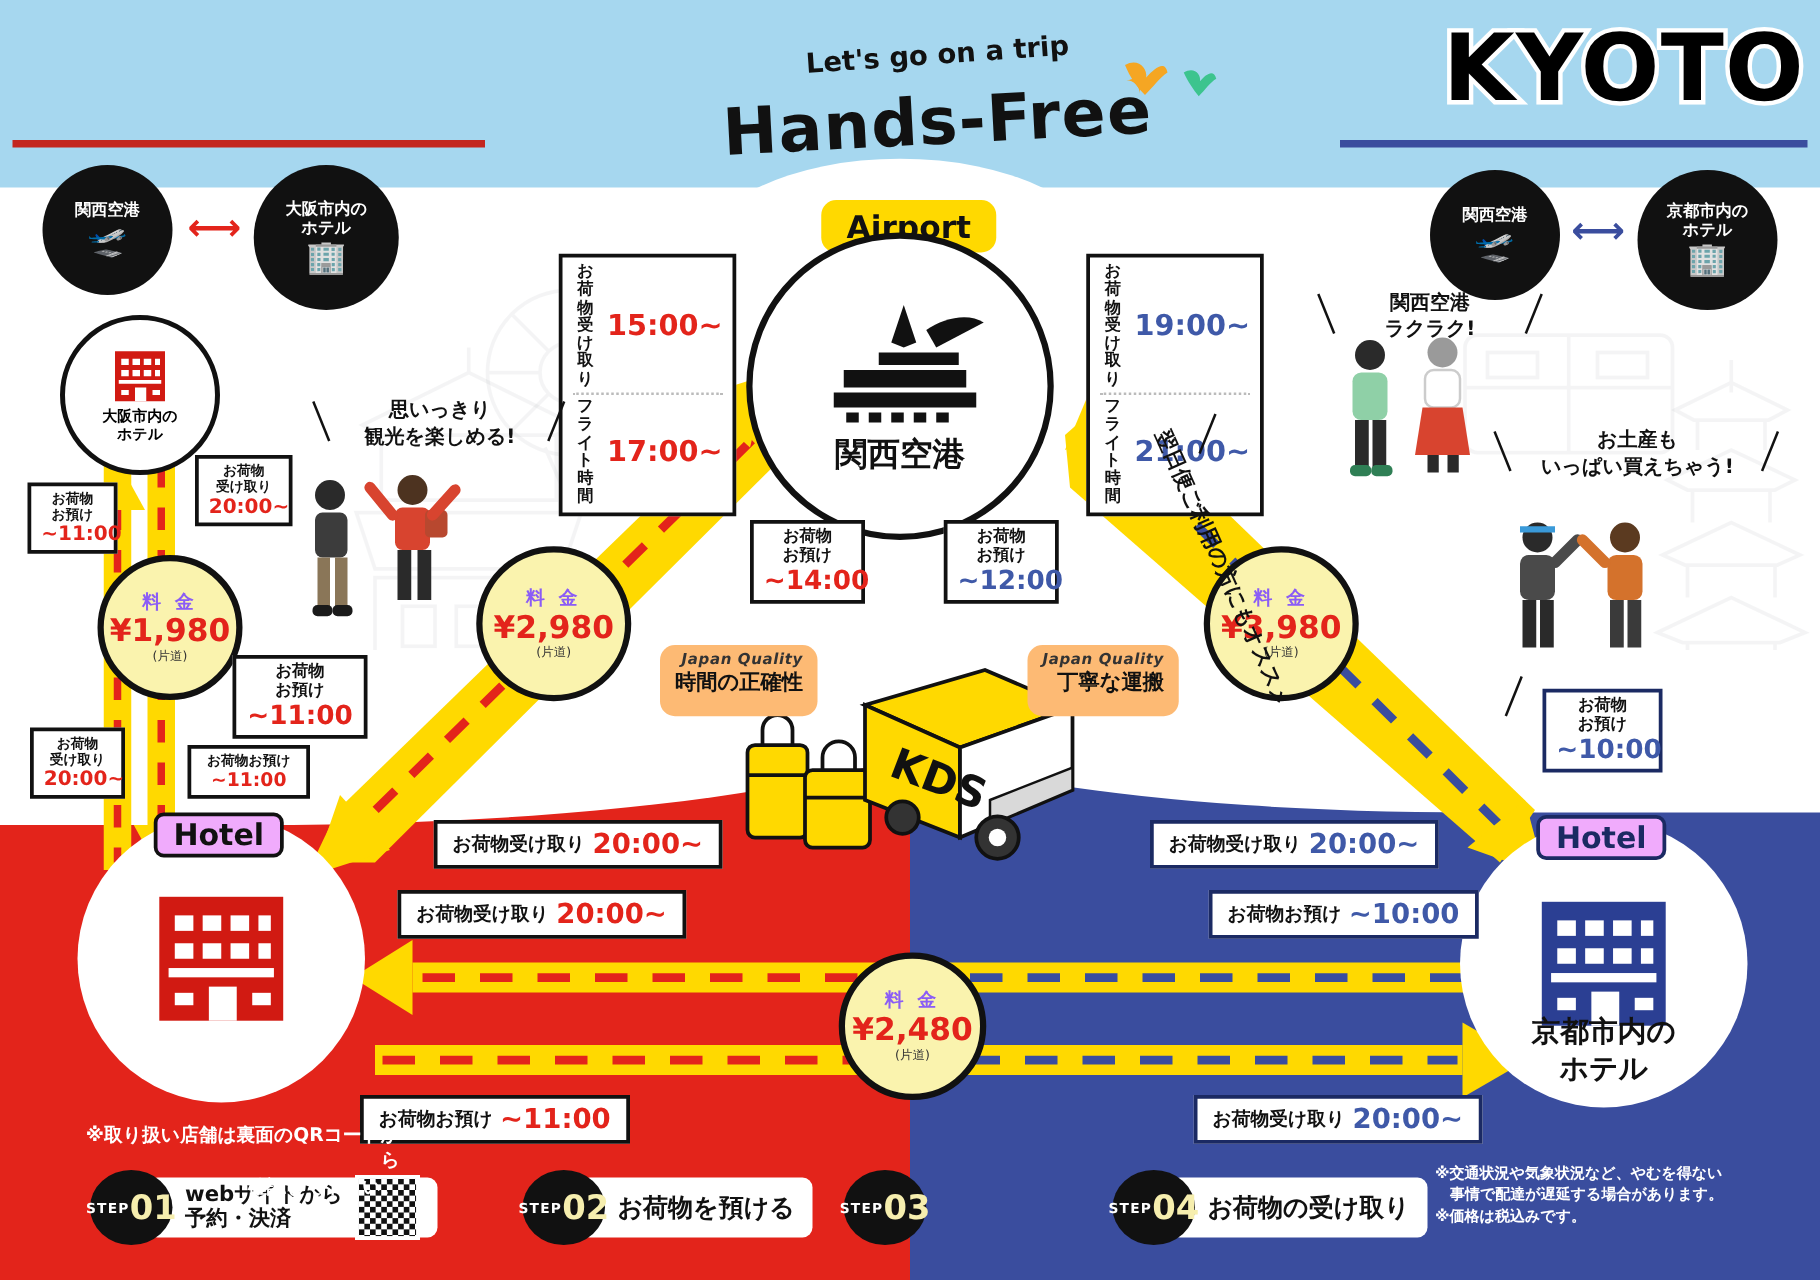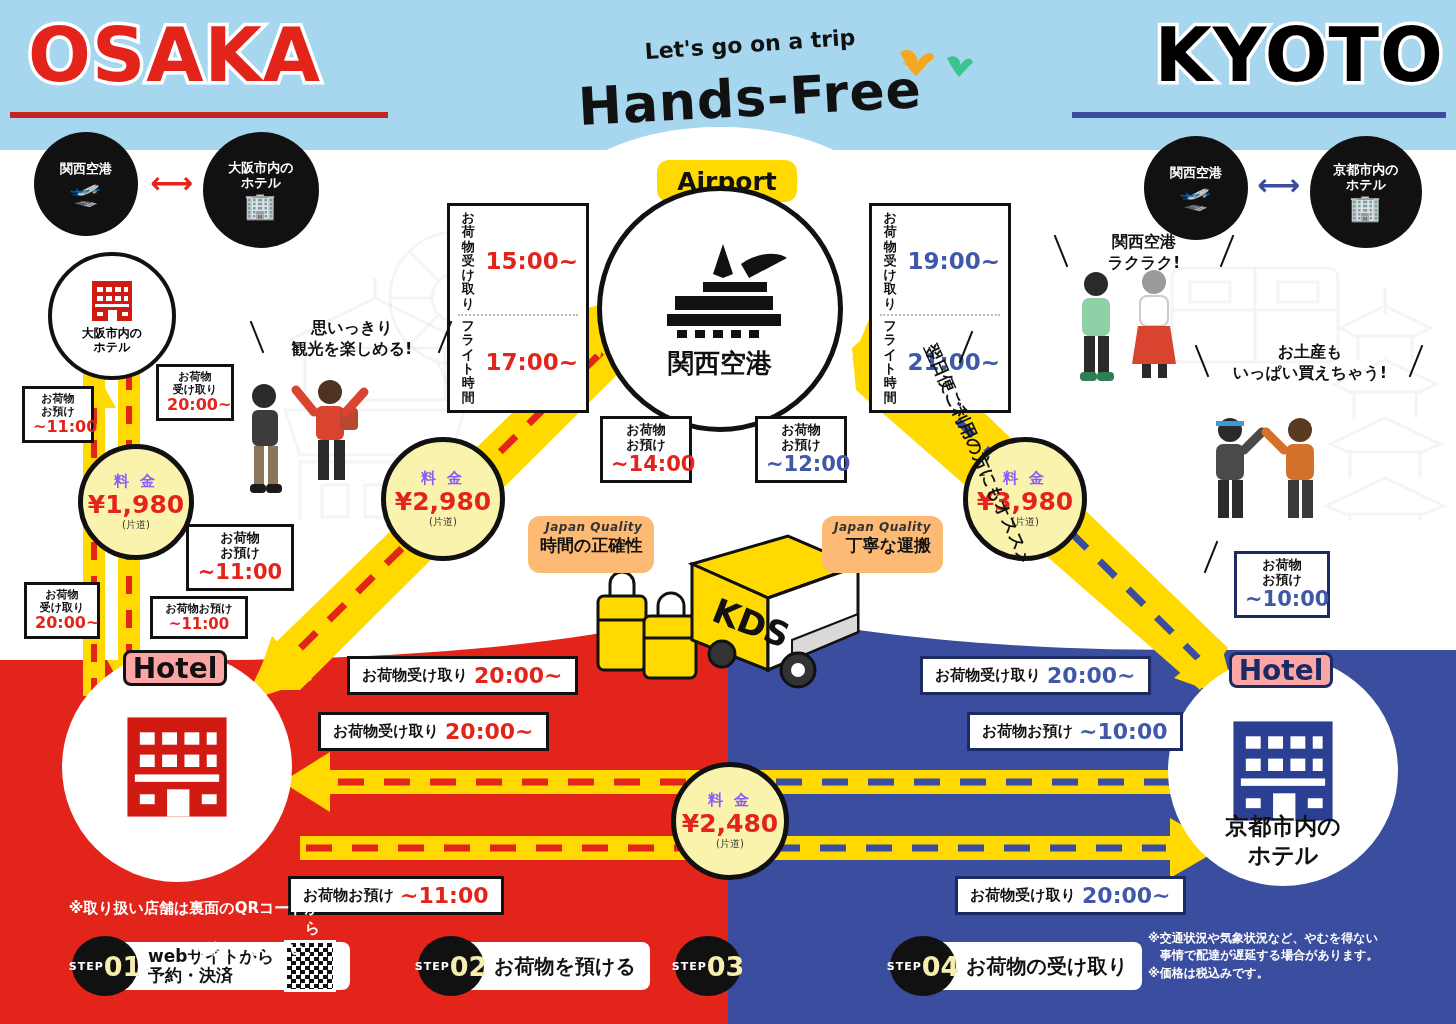--- a/index.html
+++ b/index.html
@@ -103,22 +103,22 @@
   .airport-circle .cap { font-size: 26px; font-weight: 900; color: #111; margin-top: 4px; }
 
   
   .hotelcircle {
     position: absolute; width: 230px; height: 230px; border-radius: 50%;
     background: #ffffff; display: flex; align-items: center; justify-content: center;
     z-index: 6;
   }
   .hotel-tag {
     position: absolute; width: 104px; height: 36px; border-radius: 8px;
-    background: #fca5a5; border: 3px solid #111; color: #111;
-    font-size: 28px; font-weight: 900; display: flex;
+    background: #f0abfc; border: 3px solid #111; color: #111;
+    font-size: 24px; font-weight: 900; display: flex;
     align-items: center; justify-content: center; z-index: 7;
   }
   .hotel-caption {
     position: absolute; width: 300px; text-align: center; color: #111;
     font-size: 23px; font-weight: 900; line-height: 1.25; z-index: 7;
   }
 
   
   .mini-hotel {
     position: absolute; left: 48px; top: 252px; width: 128px; height: 128px;
@@ -350,21 +350,20 @@
       <path d="M1170 818 L1222 848 L1170 878 Z" fill="#ffd900"></path>
       <g stroke="#e3241b" stroke-width="7" stroke-dasharray="26 20">
         <line x1="306" y1="848" x2="728" y2="848"></line>
       </g>
       <g stroke="#3a4d9e" stroke-width="7" stroke-dasharray="26 20">
         <line x1="728" y1="848" x2="1166" y2="848"></line>
       </g>
     </g>
   </svg>
 
-  <div class="citymark osaka">OSAKA</div>
   <div class="cityrule osaka"></div>
   <div class="citymark kyoto">KYOTO</div>
   <div class="cityrule kyoto"></div>
 
   <div class="headline-sub">Let's go on a trip</div>
   <div class="headline-main">Hands-Free</div>
   <div class="bird" style="left:900px; top:48px; color:#f5a623;">✦</div>
   <svg class="bird" style="left:898px; top:44px; width:38px; height:34px;" viewBox="0 0 38 34">
       <path d="M2 8 C12 2 20 10 19 18 C26 10 34 4 36 14 C30 18 24 26 18 32 C12 26 6 18 2 8 Z" fill="#f5a623"></path>
     </svg>

